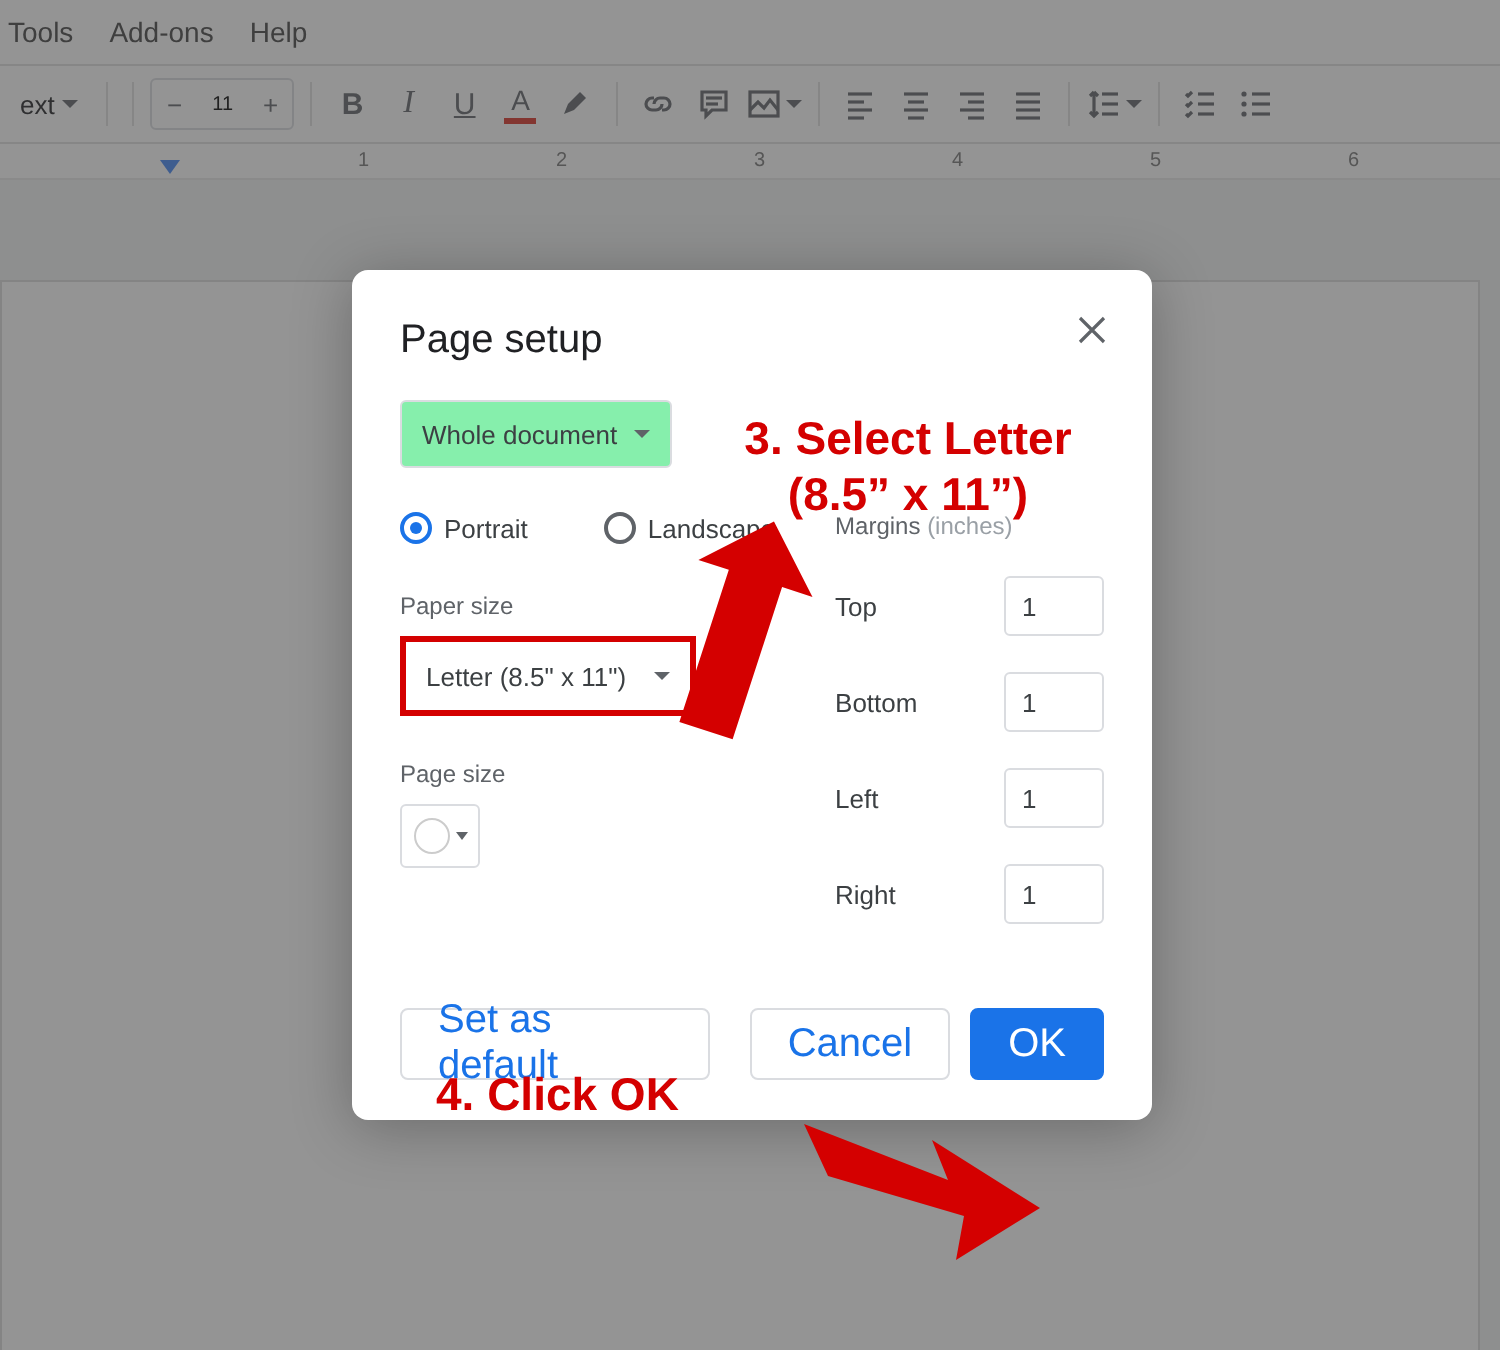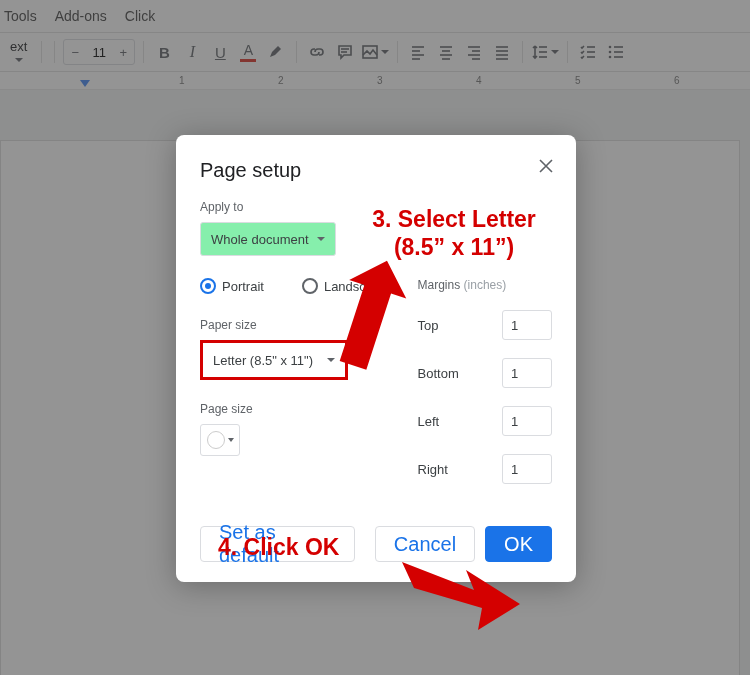--- a/index.html
+++ b/index.html
@@ -22,29 +22,29 @@
   }
   .tb-sep { width:1px; height:22px; background:#e0e0e0; margin: 0 4px; }
   .tb-btn {
     min-width: 24px; height: 26px;
     display: inline-flex; align-items: center; justify-content: center;
     border-radius: 2px; color: #5f6368;
   }
   .tb-drop {
     height: 26px; padding: 0 6px;
     display: inline-flex; align-items: center; gap: 4px;
-    font-size: 13px; color: #202124; flex-direction: column;
+    font-size: 13px; color: #202124;
   }
   .tb-drop .caret, .tb-btn .caret {
     width:0;height:0;border-left:4px solid transparent;border-right:4px solid transparent;
     border-top:4px solid #5f6368;
   }
   .font-size-group { display:flex; align-items:center; border:1px solid #dadce0; border-radius:3px; height:26px;}
   .font-size-group .tb-btn{min-width:22px;height:24px;}
-  .font-size-group input{width:26px;border:none;text-align:center;font-size:13px;height:24px;}
+  .font-size-group input{width:26px;border:none;text-align:center;font-size:10px;height:24px;}
   .ruler {
     height: 18px; background: #fefefe; border-bottom:1px solid #e8e8e8;
     position: relative; font-size:10px; color:#777;
   }
   .ruler .tick{position:absolute;top:0;height:100%;display:flex;align-items:center;}
   .ruler .indent{position:absolute;top:8px;width:0;height:0;
     border-left:5px solid transparent;border-right:5px solid transparent;border-top:7px solid #4285f4;}
   .doc-area {
     position:absolute; top:90px; left:0; right:0; bottom:0;
     background:#f1f3f4;
@@ -136,21 +136,21 @@
   .ic .f{fill:#5f6368;stroke:none;}
   .under-a{display:inline-flex;flex-direction:column;align-items:center;gap:1px;}
   .under-a .bar{width:16px;height:3px;background:#d93025;}
 </style>
 </head>
 <body>
 
 <div class="menubar">
   <span>Tools</span>
   <span>Add-ons</span>
-  <span>Click</span>
+  <span>Help</span>
 </div>
 
 <div class="toolbar">
   <div class="tb-drop">
     <span>ext</span>
       <span class="caret"></span>
   </div>
   <div class="tb-sep"></div>
   <div class="tb-sep"></div>
   <div class="font-size-group">
@@ -275,21 +275,20 @@
 <div class="scrim"></div>
 
 <div class="dialog">
   <div class="dialog-title">Page setup</div>
   <div class="close-x">
     <svg width="16" height="16" viewBox="0 0 16 16">
         <path d="M2 2l12 12M14 2L2 14" stroke="#5f6368" stroke-width="1.6"></path>
       </svg>
   </div>
 
-  <div class="section-label">Apply to</div>
   <div class="select">
     <span>Whole document</span>
       <span class="caret"></span>
   </div>
 
   <div class="row" style="margin-top:22px">
     <div class="col">
       <div class="radio-row">
         <div class="radio checked">
           <span class="dot"></span>

